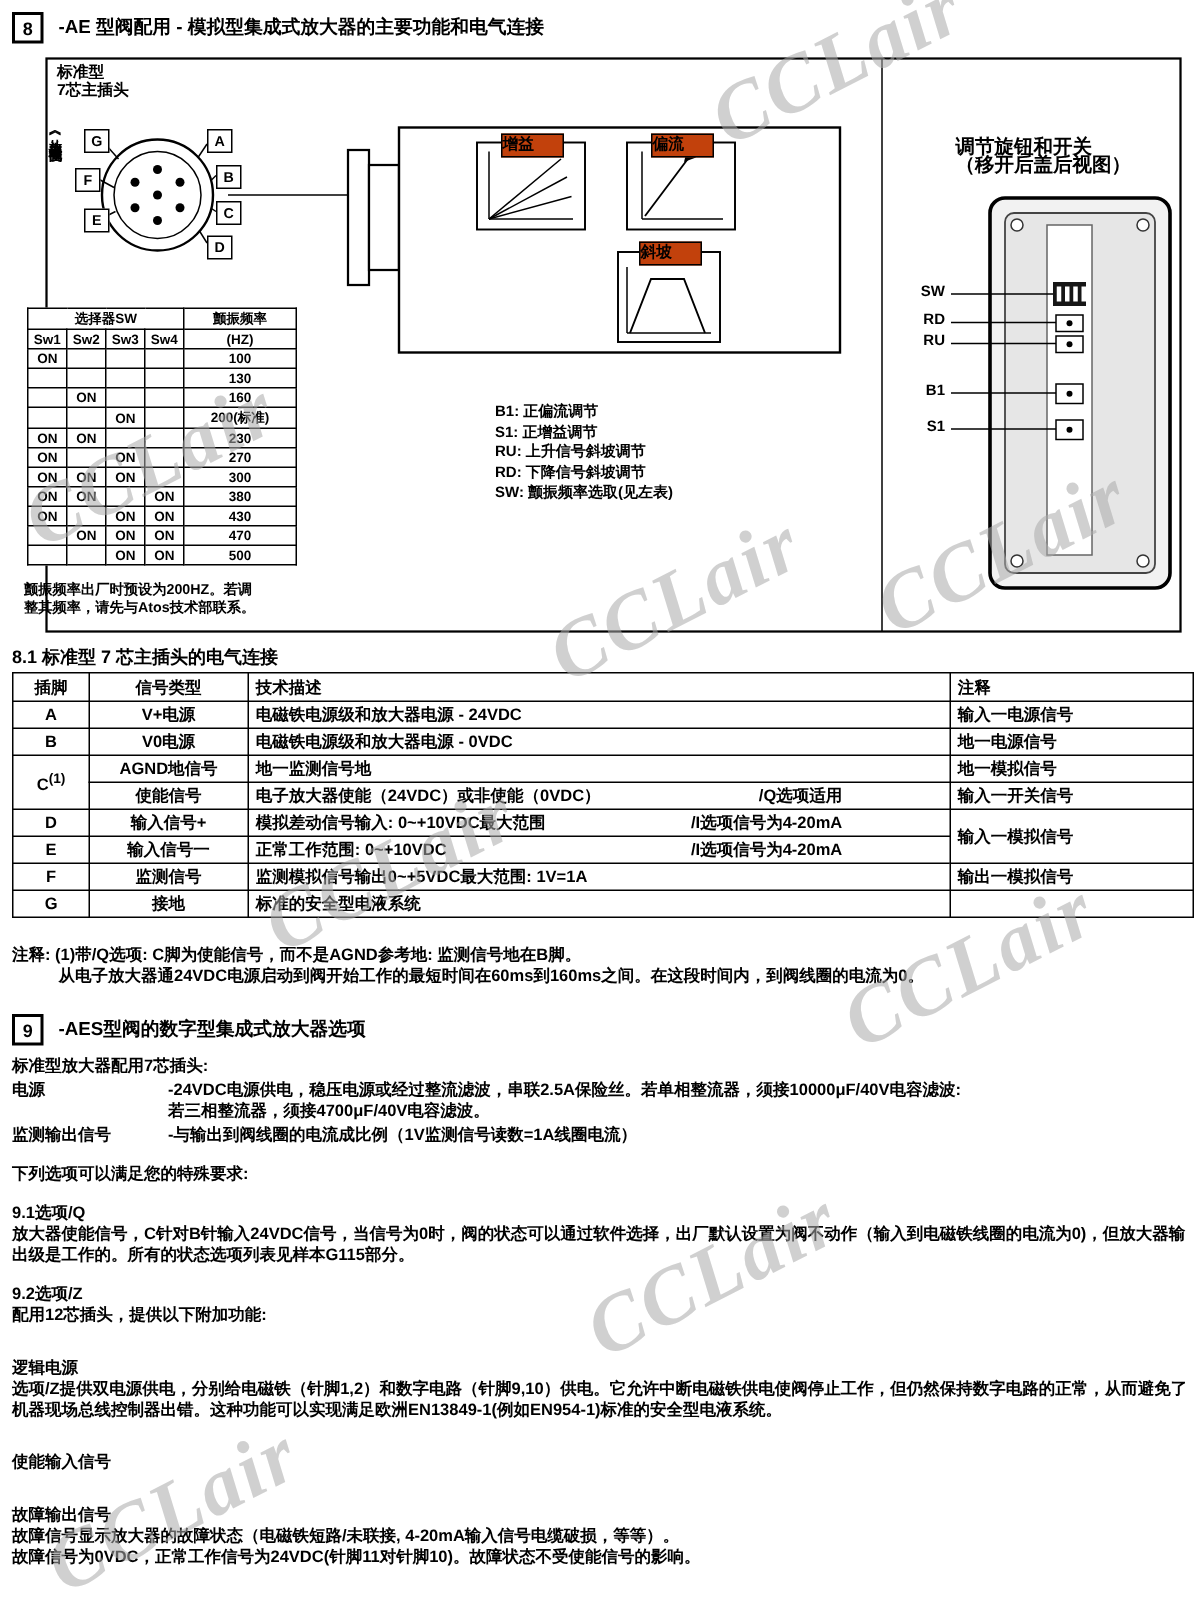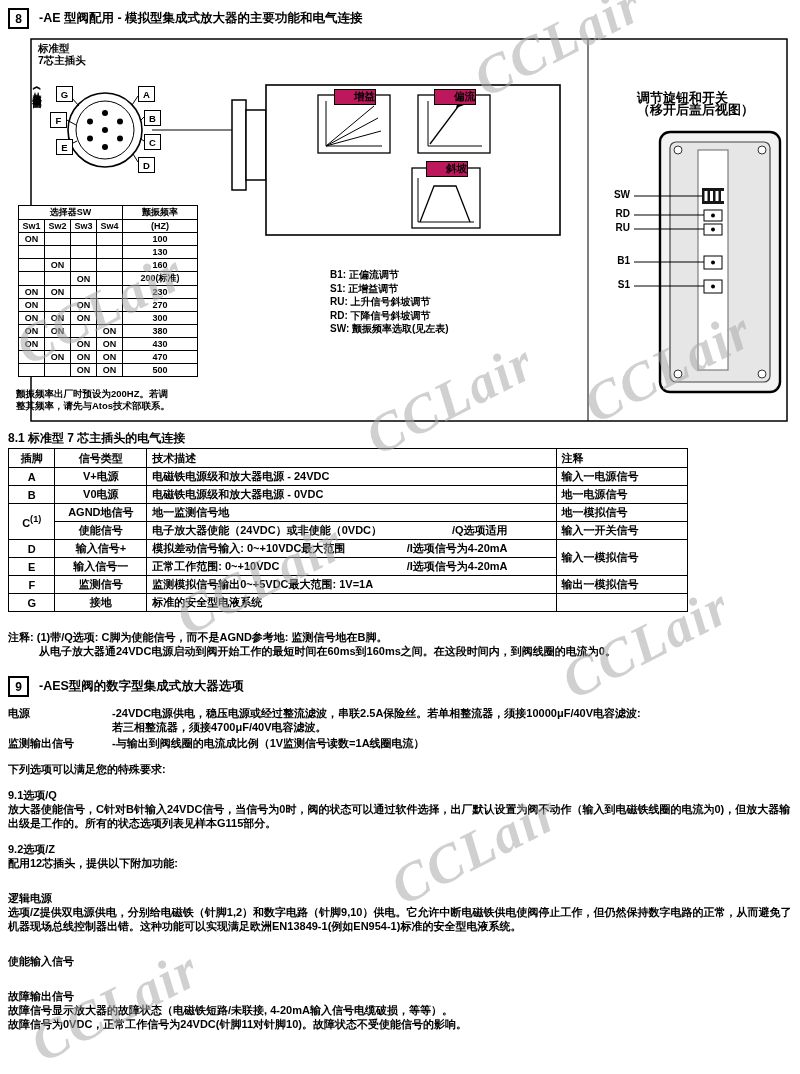--- a/index.html
+++ b/index.html
@@ -11,40 +11,40 @@
   .sechead{position:absolute;display:flex;align-items:center;gap:10px;font-weight:bold;font-size:12.5px;z-index:3}
   .numbox{display:inline-flex;width:17px;height:17px;border:2px solid #000;align-items:center;
           justify-content:center;font-weight:bold;font-size:12px;flex:none}
   .figsvg{position:absolute;left:30px;top:38px;z-index:1}
   .ctitle{position:absolute;left:38px;top:42px;width:96px;text-align:left;font-size:10.5px;
           font-weight:bold;line-height:12px;z-index:2}
   .vlabel{position:absolute;left:30px;top:84px;writing-mode:vertical-rl;text-orientation:upright;
           font-size:9px;font-weight:bold;z-index:2;letter-spacing:1px}
   .pinbox{position:absolute;width:15px;height:14px;border:1.5px solid #000;background:#fff;
           display:flex;align-items:center;justify-content:center;font-size:9.5px;font-weight:bold;z-index:2}
-  .tab{position:absolute;width:40px;height:14px;border:1.2px solid #000;background:#be185d;font-size:10.5px;
-       font-weight:bold;text-align:right;line-height:13px;z-index:2}
+  .tab{position:absolute;width:40px;height:14px;border:1.2px solid #000;background:#c2410c;font-size:10.5px;
+       font-weight:bold;text-align:left;line-height:13px;z-index:2}
   .swt{position:absolute;left:18px;top:205px;border-collapse:collapse;background:#fff;z-index:2}
   .swt td{border:1px solid #000;font-size:9px;font-weight:bold;text-align:center;height:12px;
           padding:0 1px;white-space:nowrap}
   .swt .c{width:23px}.swt .f{width:72px}
   .legend{position:absolute;left:330px;top:268px;font-size:10px;font-weight:bold;line-height:13.5px;z-index:2}
   .fnote{position:absolute;left:16px;top:388px;width:184px;font-size:9.5px;font-weight:bold;line-height:12px;z-index:2}
   .ptitle{position:absolute;left:637px;top:92px;width:170px;font-size:13px;font-weight:bold;line-height:12px;z-index:2}
   .plabel{position:absolute;width:26px;text-align:right;font-size:10px;font-weight:bold;z-index:2;left:604px}
   .s81{position:absolute;left:8px;top:430px;font-size:12px;font-weight:bold;z-index:3}
-  .pintable{position:absolute;left:8px;top:448px;border-collapse:collapse;width:680px;z-index:3;background:#fff}
+  .pintable{position:absolute;left:8px;top:448px;border-collapse:collapse;width:788px;z-index:3;background:#fff}
   .pintable td{border:1px solid #000;font-size:11px;font-weight:bold;padding:1px 5px;vertical-align:middle}
   .pintable td.hd{height:16px}
   .pintable td.pc{text-align:center;width:42px}
   .pintable td.tc{text-align:center;width:100px}
   .pintable td.dc{width:478px}
   .pintable td.nc{width:164px}
   .dflex{display:flex}
-  .dflex .opt{margin-left:auto;margin-right:43px;white-space:nowrap}
+  .dflex .opt{margin-left:auto;margin-right:66px;white-space:nowrap}
   .tnotes{position:absolute;left:8px;top:630px;font-size:11px;font-weight:bold;line-height:14px;z-index:3}
   .tnotes .ind{margin-left:31px}
   .sec9body{position:absolute;left:8px;top:704px;width:786px;font-size:11px;font-weight:bold;line-height:14px;z-index:3}
   .specrow{display:flex;margin-top:2px}
   .speclabel{width:104px;flex:none}
   .spectext{flex:1}.mt12{margin-top:12px}.mt4{margin-top:21px}
 </style>
 </head>
 <body>
 
@@ -354,20 +354,21 @@
   <div><span>注释: </span><span>(1)带/Q选项: C脚为使能信号，而不是AGND参考地: 监测信号地在B脚。</span></div>
   <div class="ind">从电子放大器通24VDC电源启动到阀开始工作的最短时间在60ms到160ms之间。在这段时间内，到阀线圈的电流为0。</div>
 </div>
 
 <div class="sechead" style="left:8px;top:676px">
   <span class="numbox">9</span>
   <span>-AES型阀的数字型集成式放大器选项</span>
 </div>
 
 <div class="sec9body">
+  <div>标准型放大器配用7芯插头:</div>
 
   <div class="specrow">
     <div class="speclabel">电源</div>
     <div class="spectext">
       <div>-24VDC电源供电，稳压电源或经过整流滤波，串联2.5A保险丝。若单相整流器，须接10000μF/40V电容滤波:</div>
       <div>若三相整流器，须接4700μF/40V电容滤波。</div>
     </div>
   </div>
   <div class="specrow">
     <div class="speclabel">监测输出信号</div>

